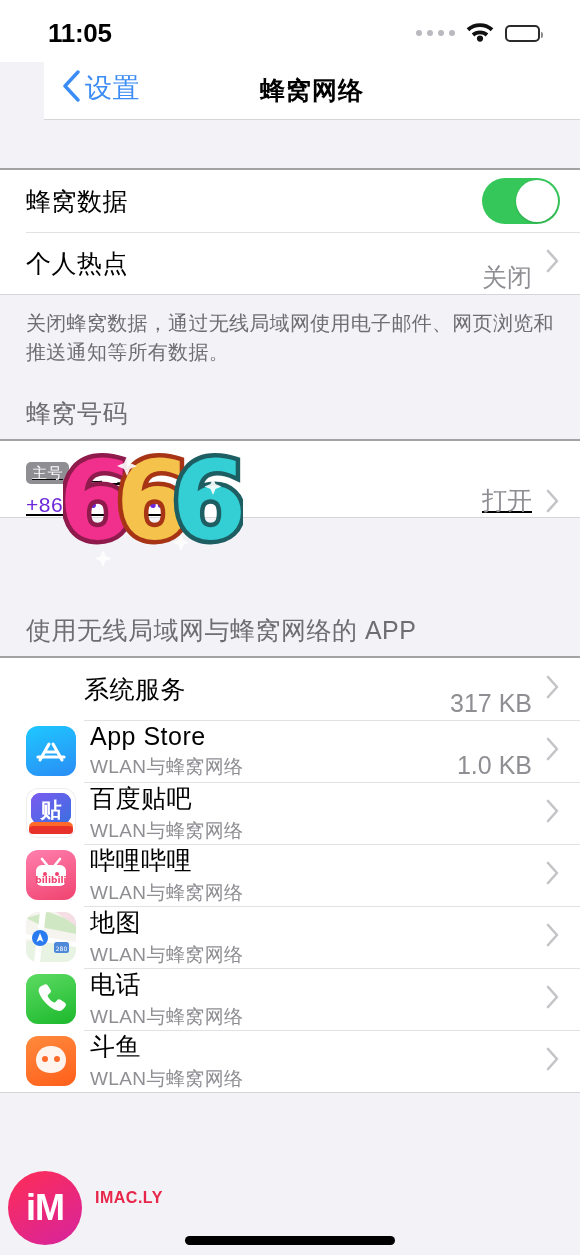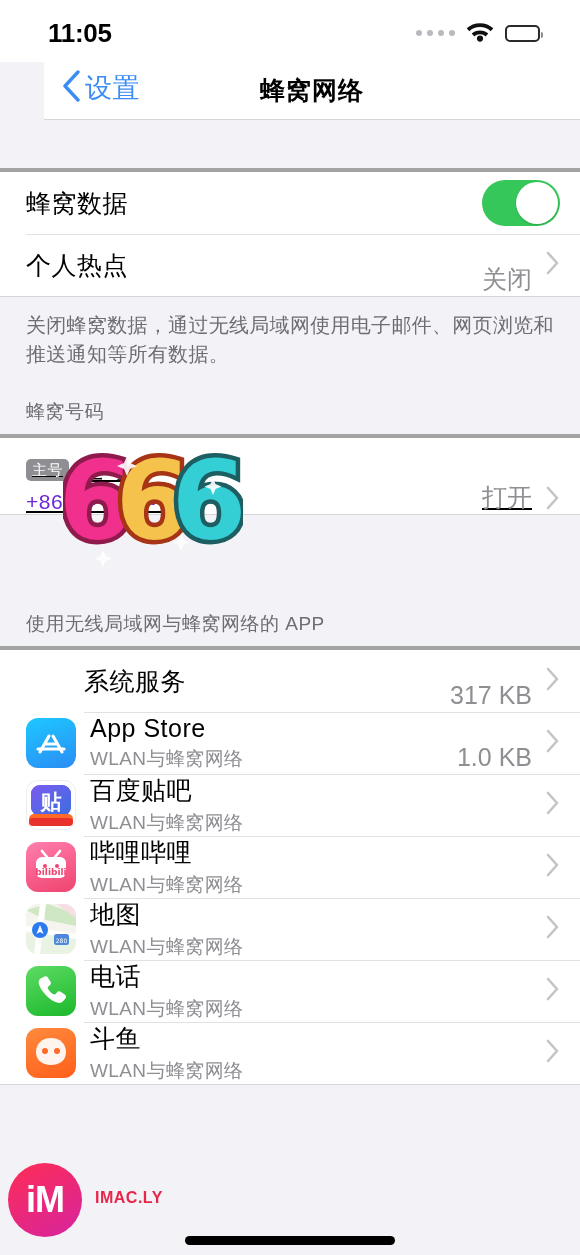--- a/index.html
+++ b/index.html
@@ -62,21 +62,21 @@
   .nav-title {
     position: absolute; left: 0; right: 0; top: 12px;
     text-align: center; font-size: 25px; font-weight: bold; color: #000;
     letter-spacing: 1px;
   }
 
   
   .gap { background: #f2f2f7; }
   .group {
     background: #ffffff;
-    border-top: 4px solid #a3a3a3;
+    border-top: 2px solid #a3a3a3;
     border-bottom: 1px solid #d6d6da;
   }
   .row {
     position: relative;
     display: flex; align-items: center;
     padding: 0 20px 0 26px;
     min-height: 62px;
     background: #fff;
   }
   .row + .row::before {
@@ -84,21 +84,21 @@
     height: 1px; background: #e2e2e6;
   }
   .row.has-icon + .row.has-icon::before { left: 84px; }
   .row-main { flex: 1; min-width: 0; }
   .row-title { font-size: 25px; color: #000; letter-spacing: 0.5px; }
   .row-sub { font-size: 19px; color: #8e8e93; margin-top: 3px; letter-spacing: 0.4px; }
   .row-value { font-size: 25px; color: #8e8e93; margin-right: 14px; white-space: nowrap; margin-top: 28px; }
   .chev-r { flex: none; }
 
   .section-header {
-    font-size: 19px; color: #6d6d72;
+    font-size: 25px; color: #6d6d72;
     padding: 0 26px 9px 26px;
     letter-spacing: 0.5px;
   }
   .footer-note {
     font-size: 20px; color: #6d6d72; line-height: 1.45;
     padding: 14px 10px 0 26px; letter-spacing: 0.3px;
   }
 
   
   .toggle {
@@ -136,21 +136,21 @@
   .app-ic svg { display: block; }
 
   
   .wm-666 {
     position: absolute; left: 63px; top: 438px;
     width: 180px; height: 130px;
     pointer-events: none;
     font-size: 0;
   }
   .wm-imac {
-    position: absolute; left: 8px; bottom: 18px;
+    position: absolute; left: 8px; bottom: 10px;
     width: 74px; height: 74px; border-radius: 50%;
     background: linear-gradient(150deg,#ff2d55 0%,#d6249f 100%);
     color: #fff; font-size: 36px; font-weight: bold;
     display: flex; align-items: center; justify-content: center;
     letter-spacing: -1px;
   }
   .wm-imac-text {
     position: absolute; left: 95px; bottom: 48px;
     color: #e8264a; font-size: 16px; font-weight: bold; letter-spacing: 0.5px;
   }

